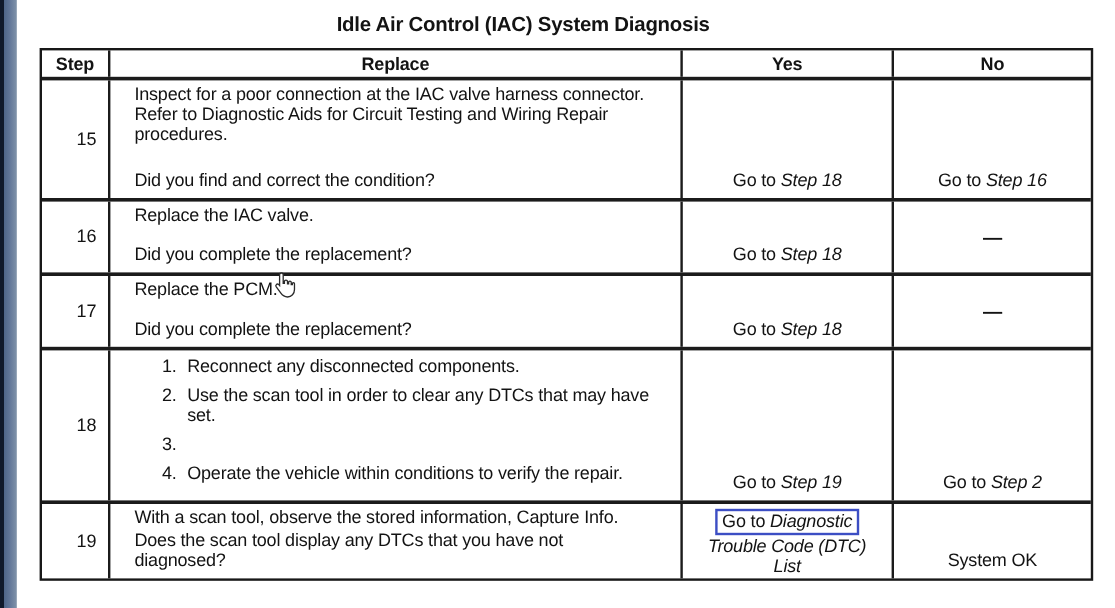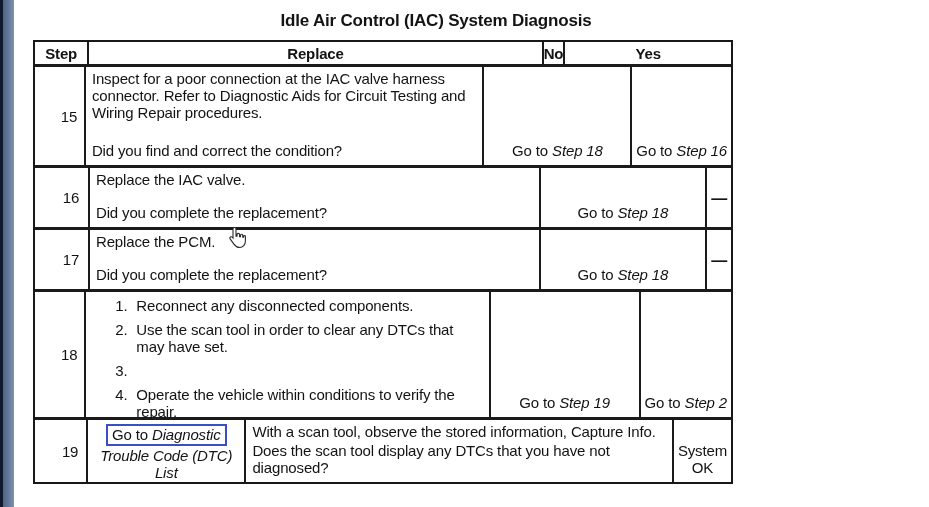--- a/index.html
+++ b/index.html
@@ -14,36 +14,36 @@
   .left-strip{
     position:absolute;left:0;top:0;width:14px;height:507px;
     background:linear-gradient(90deg,#10192b 0px,#10192b 3px,#4d6488 3px,#617698 8px,#8093a9 14px);
   }
   .page-title{
     position:absolute;left:0;top:11px;width:872px;
     text-align:center;font-size:17px;font-weight:bold;letter-spacing:-0.2px;
   }
   
   .diag-table{
-    position:absolute;left:33px;top:40px;width:700px;
+    position:absolute;left:33px;top:40px;width:878px;
     border:2px solid #181818;
     box-sizing:border-box;
     background:#fff;
   }
   .t-row{display:flex;box-sizing:border-box;}
   .t-row + .t-row{border-top:3px solid #1b1b1b;}
   .t-row.hdr{height:22px;border-top:none;}
   .t-row.r15{height:101px;}
   .t-row.r16{height:62px;}
   .t-row.r17{height:62px;}
   .t-row.r18{height:128px;}
   .t-row.r19{height:65px;}
   .cell{box-sizing:border-box;font-size:15px;line-height:17px;padding-left:19px;}
   .c-step{width:55px;display:flex;align-items:center;justify-content:center;}
-  .c-action{width:477px;border-left:2px solid #1b1b1b;padding:3px 6px 6px 6px;
+  .c-action{width:477px;border-left:2px solid #1b1b1b;padding:3px 6px 6px 20px;
             display:flex;flex-direction:column;}
   .c-yes{width:176px;border-left:2px solid #1b1b1b;display:flex;flex-direction:column;
          align-items:center;justify-content:flex-end;padding:2px 4px 6px 4px;text-align:center;}
   .c-no{flex:1;border-left:2px solid #1b1b1b;display:flex;flex-direction:column;
         align-items:center;justify-content:flex-end;padding:2px 4px 6px 4px;text-align:center;}
   .hdr .cell{display:flex;align-items:center;justify-content:center;
              font-weight:bold;padding:0;}
   .hdr .c-action,.hdr .c-yes,.hdr .c-no{flex-direction:row;}
   .spacer{flex:1;}
   .para{max-width:470px;margin:0;}
@@ -70,22 +70,22 @@
 
 <div class="left-strip"></div>
 
 <div class="page-title">Idle Air Control (IAC) System Diagnosis</div>
 
 <div class="diag-table">
 
   <div class="t-row hdr">
     <div class="cell c-step">Step</div>
     <div class="cell c-action">Replace</div>
+    <div class="cell c-yes">Yes</div>
     <div class="cell c-no">No</div>
-    <div class="cell c-yes">Yes</div>
   </div>
 
   <div class="t-row r15">
     <div class="cell c-step">15</div>
     <div class="cell c-action">
       <p class="para">Inspect for a poor connection at the IAC valve harness connector. Refer to Diagnostic Aids for Circuit Testing and Wiring Repair procedures.</p>
       <div class="spacer"></div>
       <p class="question">Did you find and correct the condition?</p>
     </div>
     <div class="cell c-yes">
@@ -151,29 +151,29 @@
     <div class="cell c-yes">
       <span class="goto"><span>Go to </span><i>Step 19</i></span>
     </div>
     <div class="cell c-no">
       <span class="goto"><span>Go to </span><i>Step 2</i></span>
     </div>
   </div>
 
   <div class="t-row r19">
     <div class="cell c-step">19</div>
+    <div class="cell c-action">
+      <p class="para">With a scan tool, observe the stored information, Capture Info.</p>
+      <div class="spacer"></div>
+      <p class="question q-narrow">Does the scan tool display any DTCs that you have not diagnosed?</p>
+    </div>
     <div class="cell c-yes yes-multiline">
       <span class="link-box"><span>Go to </span><i>Diagnostic</i></span>
       <i>Trouble Code (DTC)</i>
       <i>List</i>
-    </div>
-    <div class="cell c-action">
-      <p class="para">With a scan tool, observe the stored information, Capture Info.</p>
-      <div class="spacer"></div>
-      <p class="question q-narrow">Does the scan tool display any DTCs that you have not diagnosed?</p>
     </div>
     <div class="cell c-no">
       <span>System OK</span>
     </div>
   </div>
 
 </div>
 
 <svg class="cursor" viewBox="0 0 19 23" xmlns="http://www.w3.org/2000/svg">
   <path fill="#ffffff" stroke="#2a2a2a" stroke-width="1.1" d="M6.5 1.5 C7.3 1.5 8 2.2 8 3 L8 10.2 L9 10.2 L9 8.7 C9 8 9.6 7.4 10.3 7.4 C11 7.4 11.6 8 11.6 8.7 L11.6 10.6 L12.5 10.6 L12.5 9.3 C12.5 8.7 13 8.2 13.6 8.2 C14.2 8.2 14.7 8.7 14.7 9.3 L14.7 11.2 L15.6 11.2 L15.6 10.4 C15.6 9.9 16 9.5 16.5 9.5 C17 9.5 17.4 9.9 17.4 10.4 L17.4 15.3 C17.4 18.6 15 21.5 11.6 21.5 C8.8 21.5 7.5 20.3 5.9 18.1 L2.1 12.9 C1.7 12.3 1.8 11.5 2.4 11 C3 10.6 3.8 10.7 4.3 11.2 L5 12 L5 3 C5 2.2 5.7 1.5 6.5 1.5 Z"></path>

